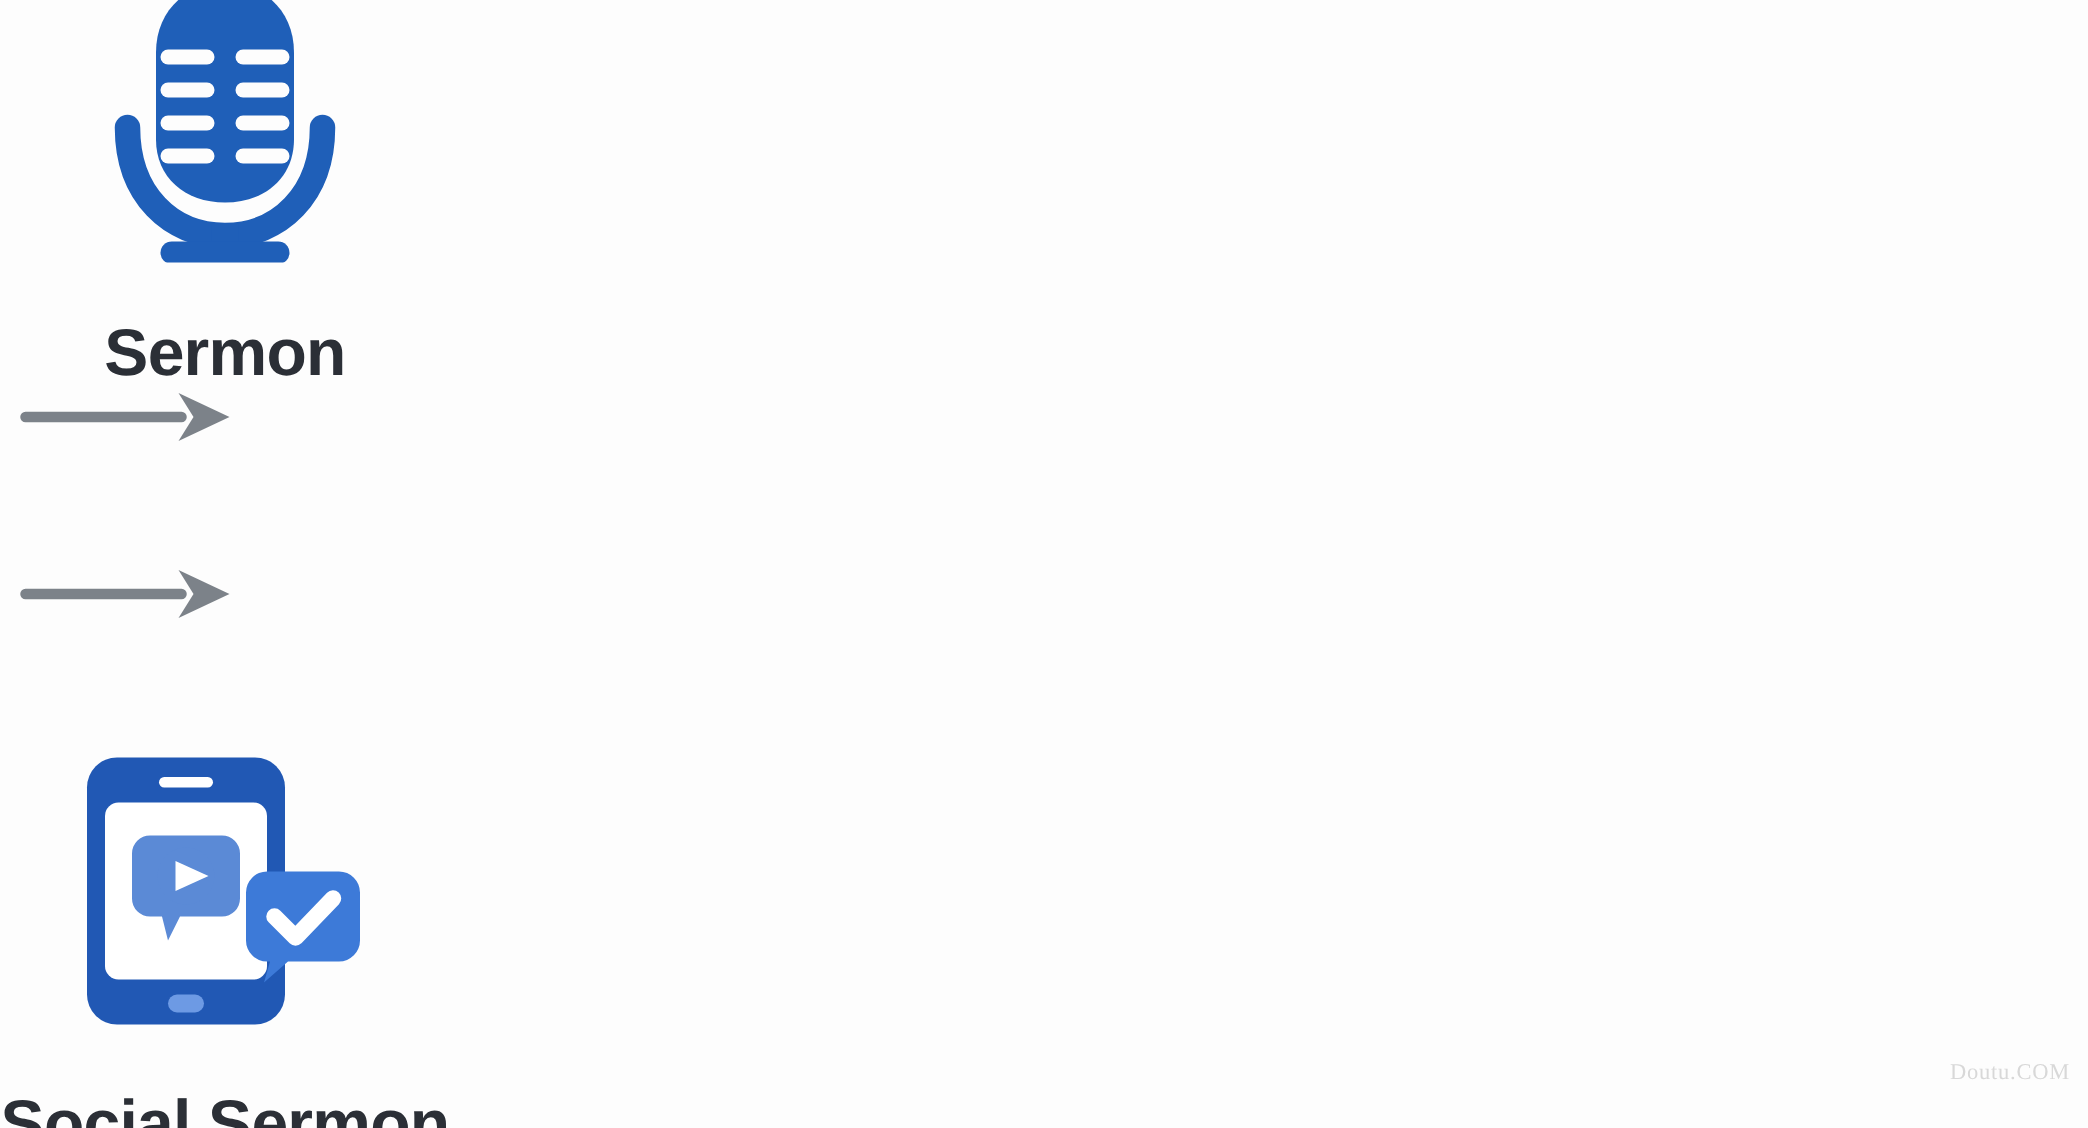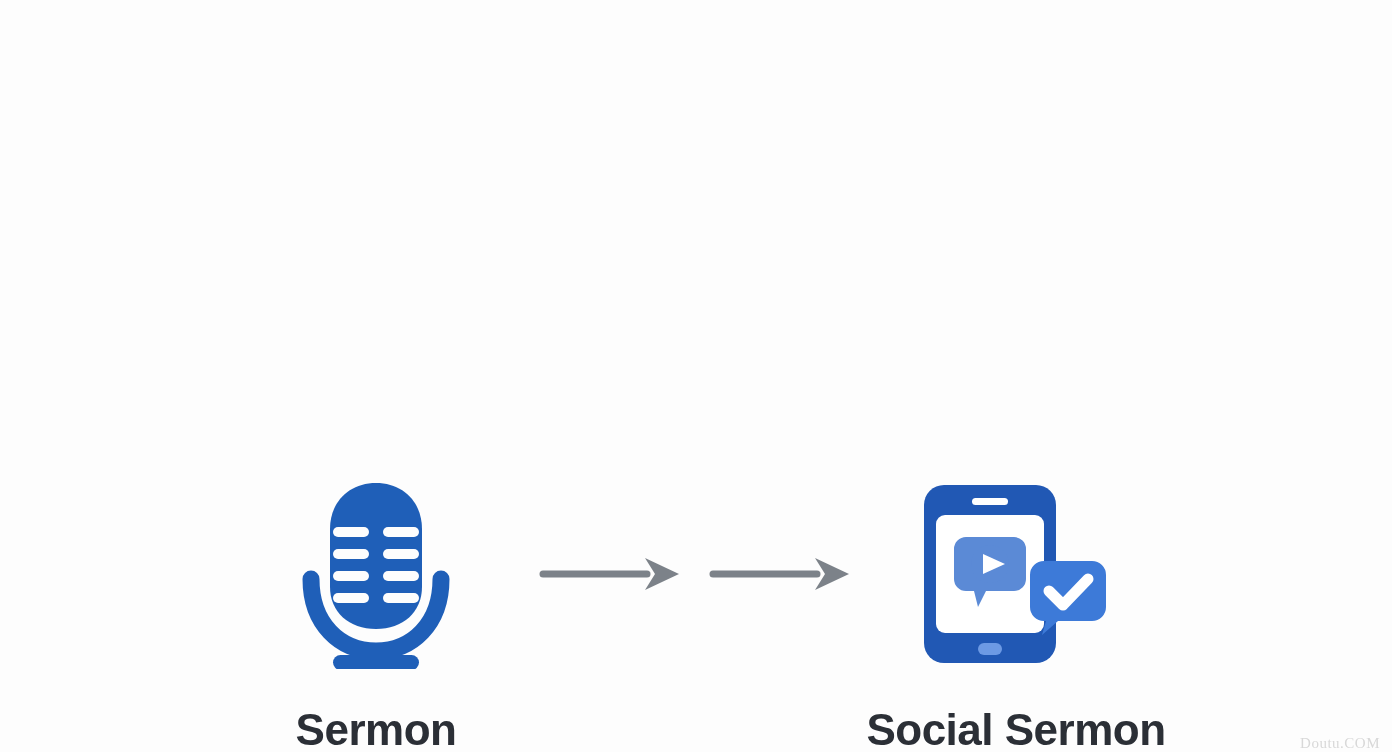--- a/index.html
+++ b/index.html
@@ -15,22 +15,22 @@
     position: relative;
   }
 
   .flow {
     position: absolute;
     left: 0;
     top: 0;
     width: 1392px;
     height: 752px;
     display: flex;
-    flex-direction: row;
-    align-items: flex-end;
+    flex-direction: column;
+    align-items: flex-start;
     justify-content: center;
   }
 
   .step {
     width: 300px;
     display: flex;
     flex-direction: column;
     align-items: center;
     justify-content: flex-start;
   }
@@ -58,21 +58,21 @@
     height: 200px;
     display: flex;
     align-items: center;
     justify-content: center;
     margin-bottom: 78px;
   }
 
   .watermark {
     position: absolute;
     right: 12px;
-    bottom: 0;
+    bottom: 28px;
     font-size: 15px;
     color: #d8d8d8;
     font-family: "Liberation Serif", serif;
     letter-spacing: 0.5px;
     user-select: none;
   }
 </style>
 </head>
 <body>
 

